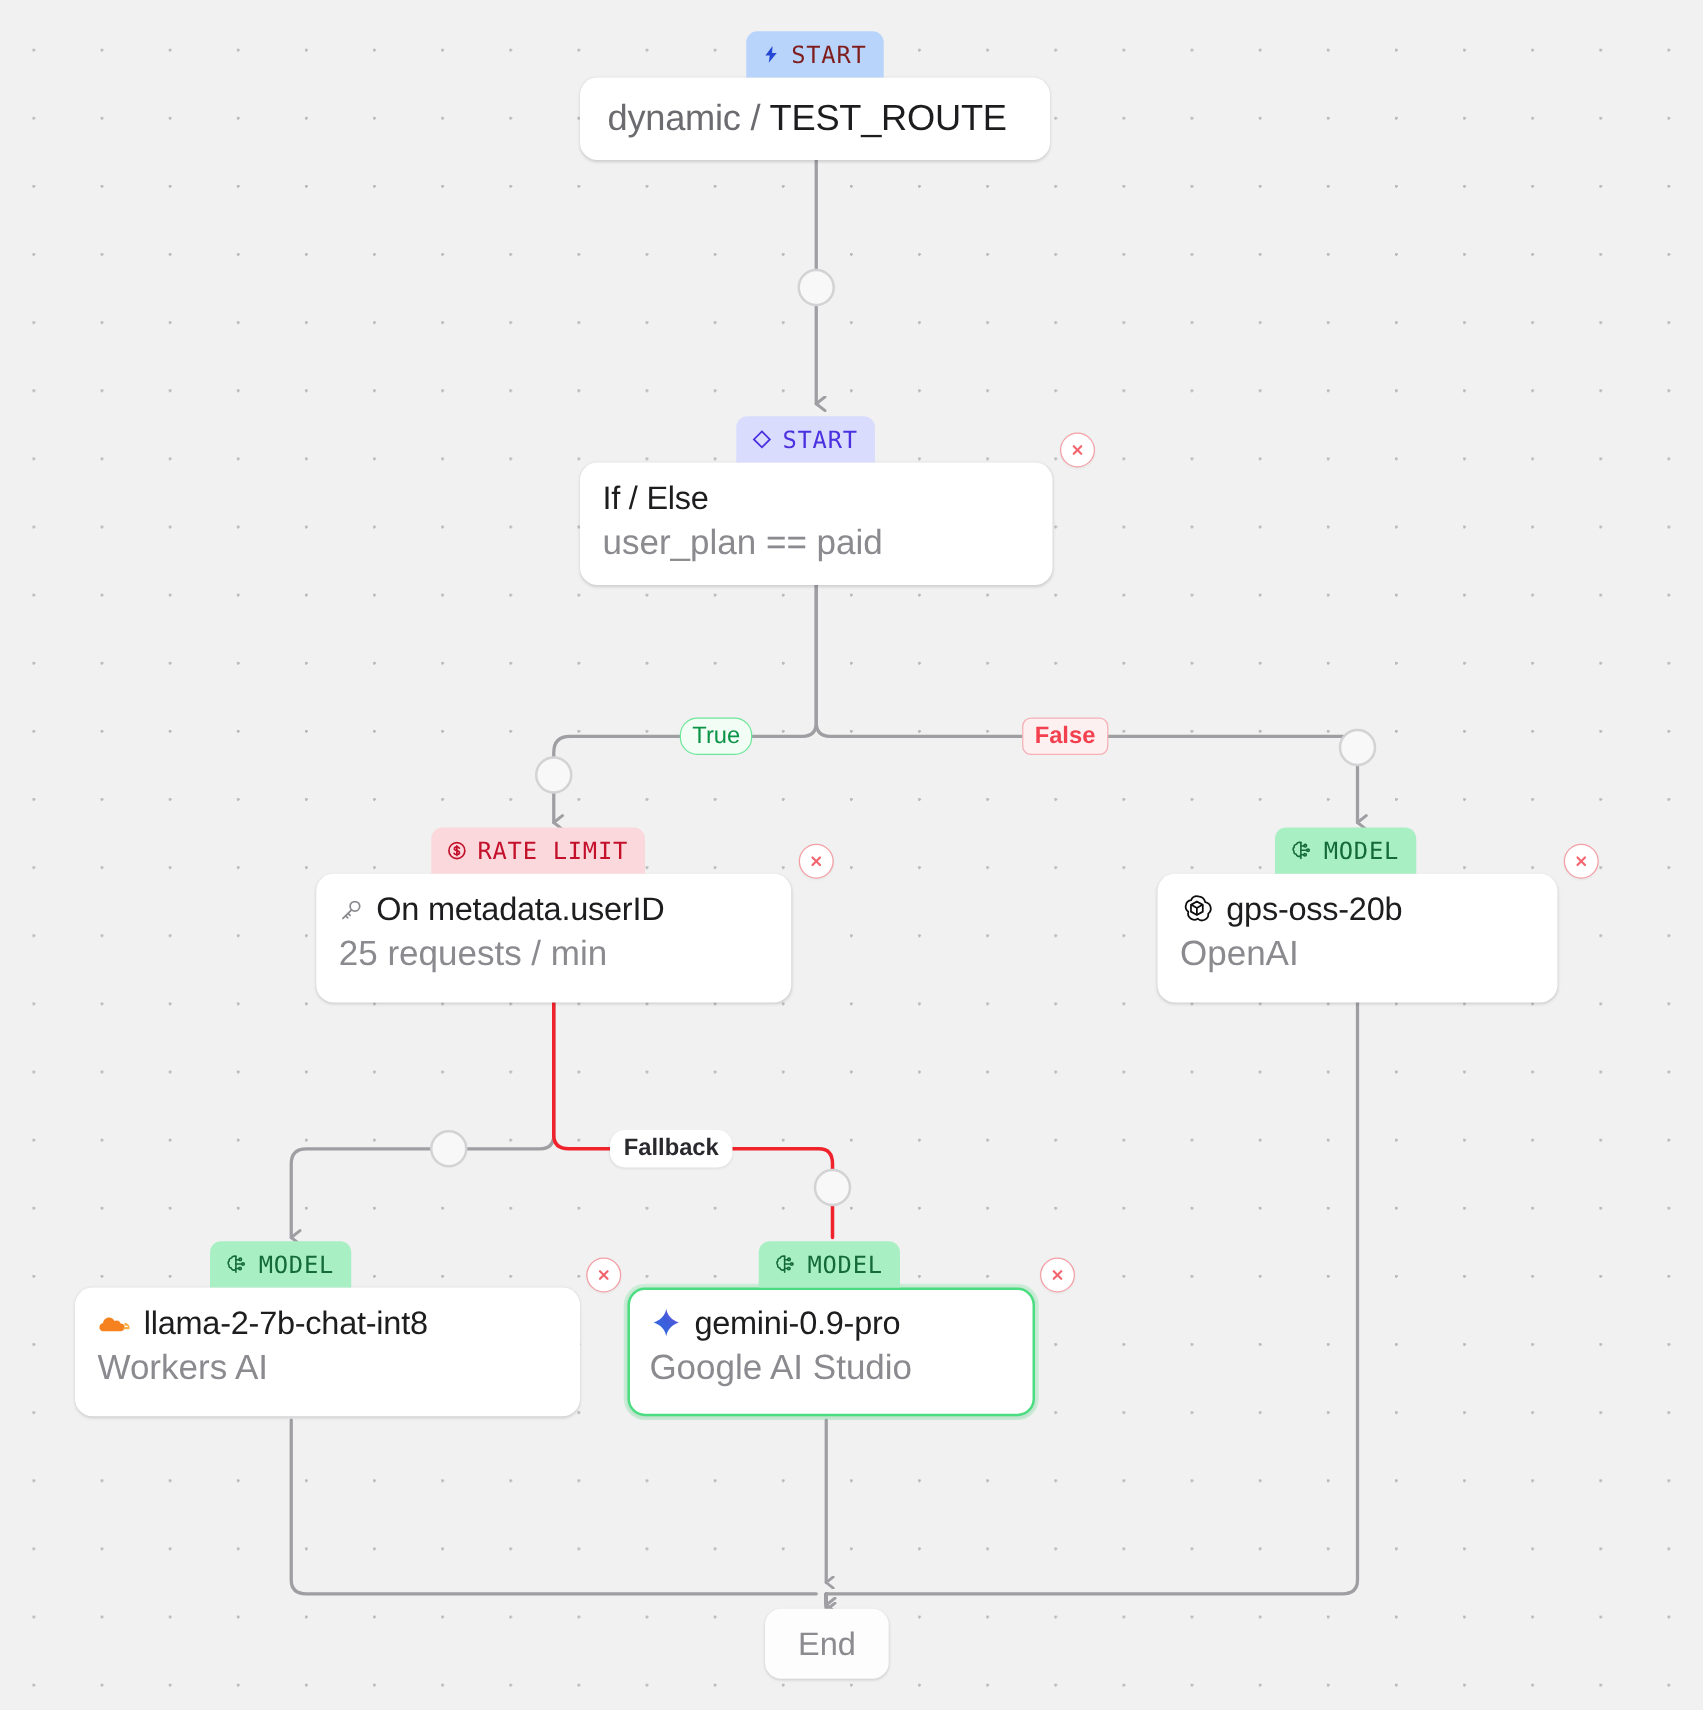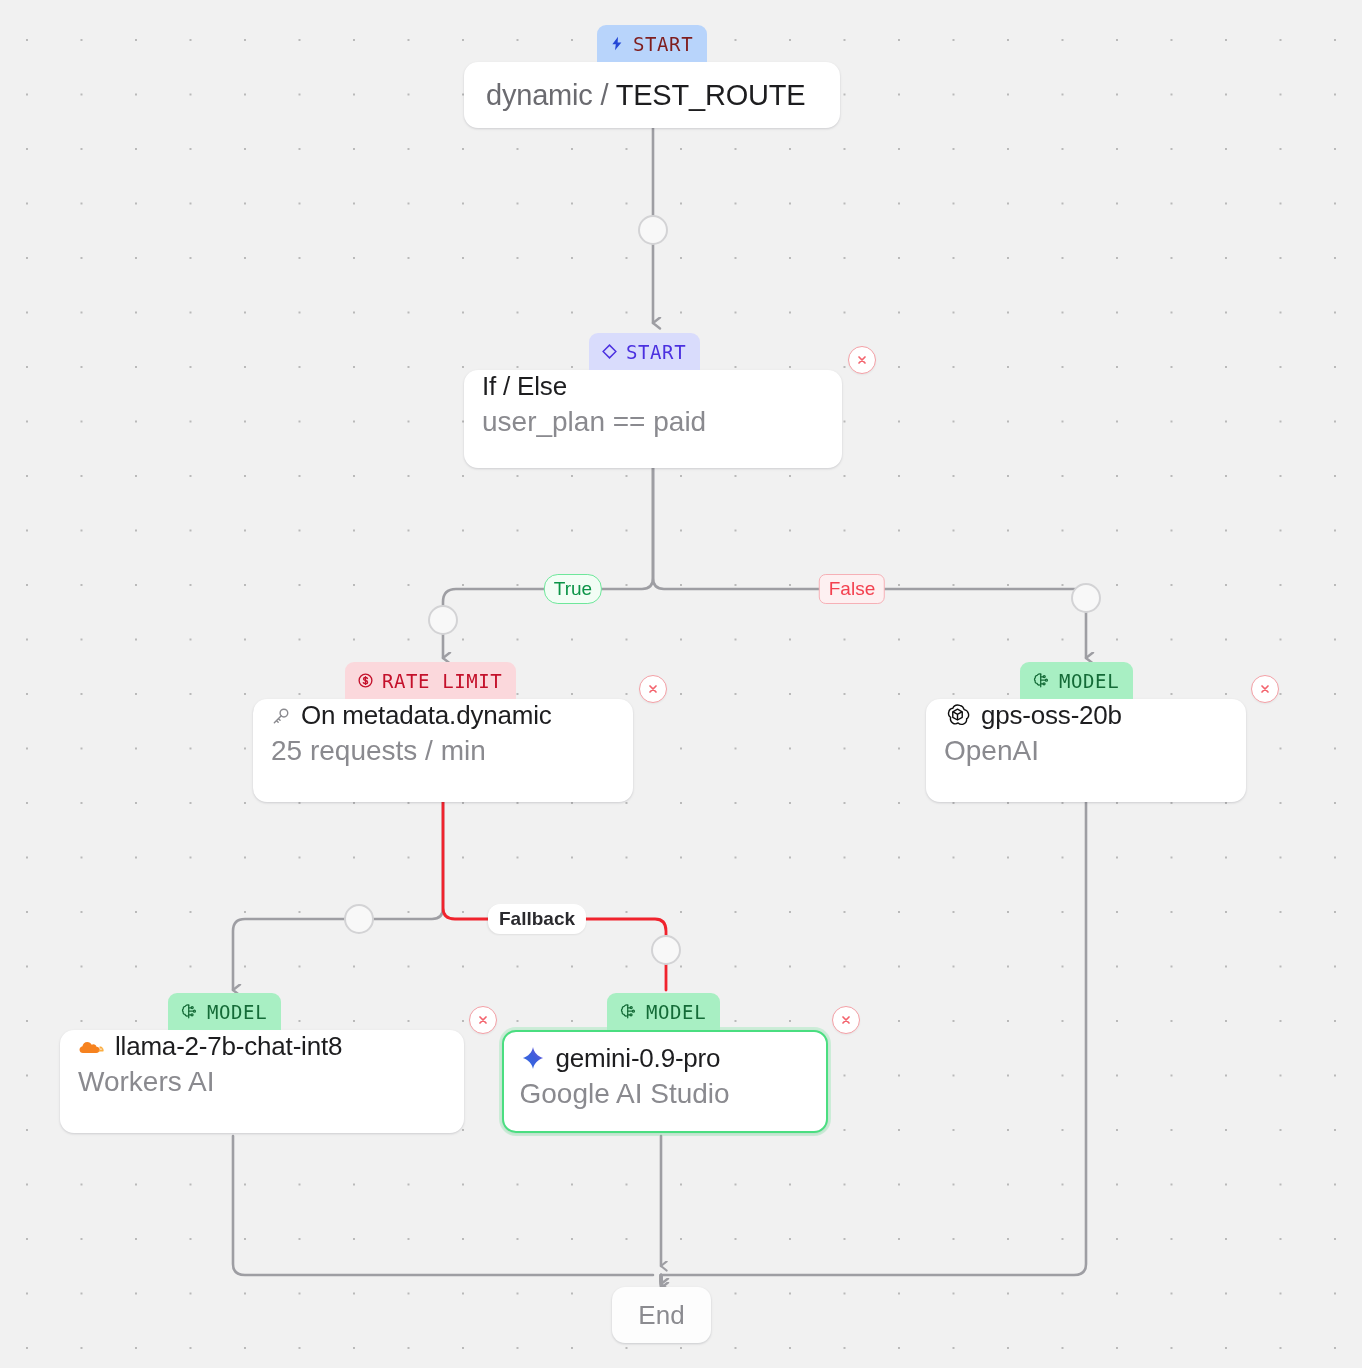--- a/index.html
+++ b/index.html
@@ -34,21 +34,21 @@
   .node {
     position: absolute;
     box-sizing: border-box;
   }
   .card {
     position: relative;
     box-sizing: border-box;
     background: #ffffff;
     border-radius: 14px;
     box-shadow: 0 1px 2px rgba(16,24,40,.06), 0 1px 3px rgba(16,24,40,.10);
-    padding: 2px 20px 14px 18px;
+    padding: 14px 20px 14px 18px;
   }
   .card.selected {
     border: 2.5px solid #4ade80;
     box-shadow: 0 0 0 3px rgba(74,222,128,.22), 0 1px 3px rgba(16,24,40,.10);
     padding: 11.5px 17.5px 11.5px 15.5px;
   }
   .title-row {
     display: flex;
     align-items: center;
     gap: 10px;
@@ -255,21 +255,21 @@
       <span class="btxt">RATE LIMIT</span>
     </div>
     <div class="card" style="width:380px; height:103px; margin-top:37px;">
       <div class="title-row">
         <span class="ico">
           <svg width="20" height="20" viewBox="0 0 24 24" fill="none" stroke="#8a8a8f" stroke-width="1.7" stroke-linecap="round" stroke-linejoin="round">
               <circle cx="15.5" cy="8.5" r="4.6"></circle>
               <path d="M12.3 11.8 L4 20.1 M6.6 17.5 l2 2 M8.9 15.2 l2 2"></path>
             </svg>
         </span>
-        <span class="node-title">On metadata.dynamic</span>
+        <span class="node-title">On metadata.userID</span>
       </div>
       <div class="node-sub">25 requests / min</div>
       <div class="close-btn" style="right:-34px; top:-24px;">
         <svg width="12" height="12" viewBox="0 0 12 12" stroke="#f3646e" stroke-width="1.7" stroke-linecap="round">
             <path d="M3 3 L9 9 M9 3 L3 9"></path>
           </svg>
       </div>
     </div>
   </div>
 
@@ -383,16 +383,16 @@
     <span>End</span>
   </div>
 
   <div class="handle" style="left:653px; top:230px;"></div>
   <div class="handle" style="left:443px; top:620px;"></div>
   <div class="handle" style="left:1086px; top:598px;"></div>
   <div class="handle" style="left:359px; top:919px;"></div>
   <div class="handle" style="left:666px; top:950px;"></div>
 
   <div class="elabel elabel-true" style="left:573px; top:589px;border-radius:14px;">True</div>
-  <div class="elabel elabel-false" style="left:852px; top:589px;">False</div>
+  <div class="elabel elabel-false" style="left:852px; top:589px;font-weight:bold;">False</div>
   <div class="elabel elabel-plain" style="left:537px; top:919px;">Fallback</div>
 
 </div>
 
 </body></html>

